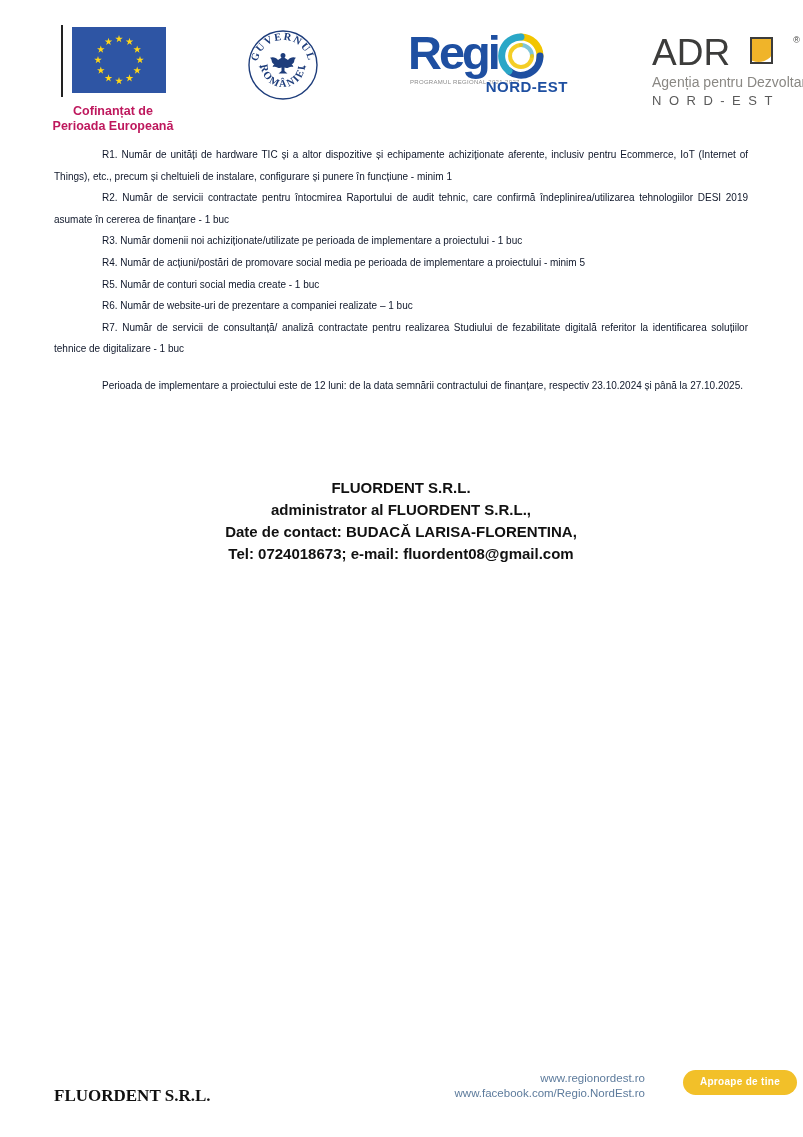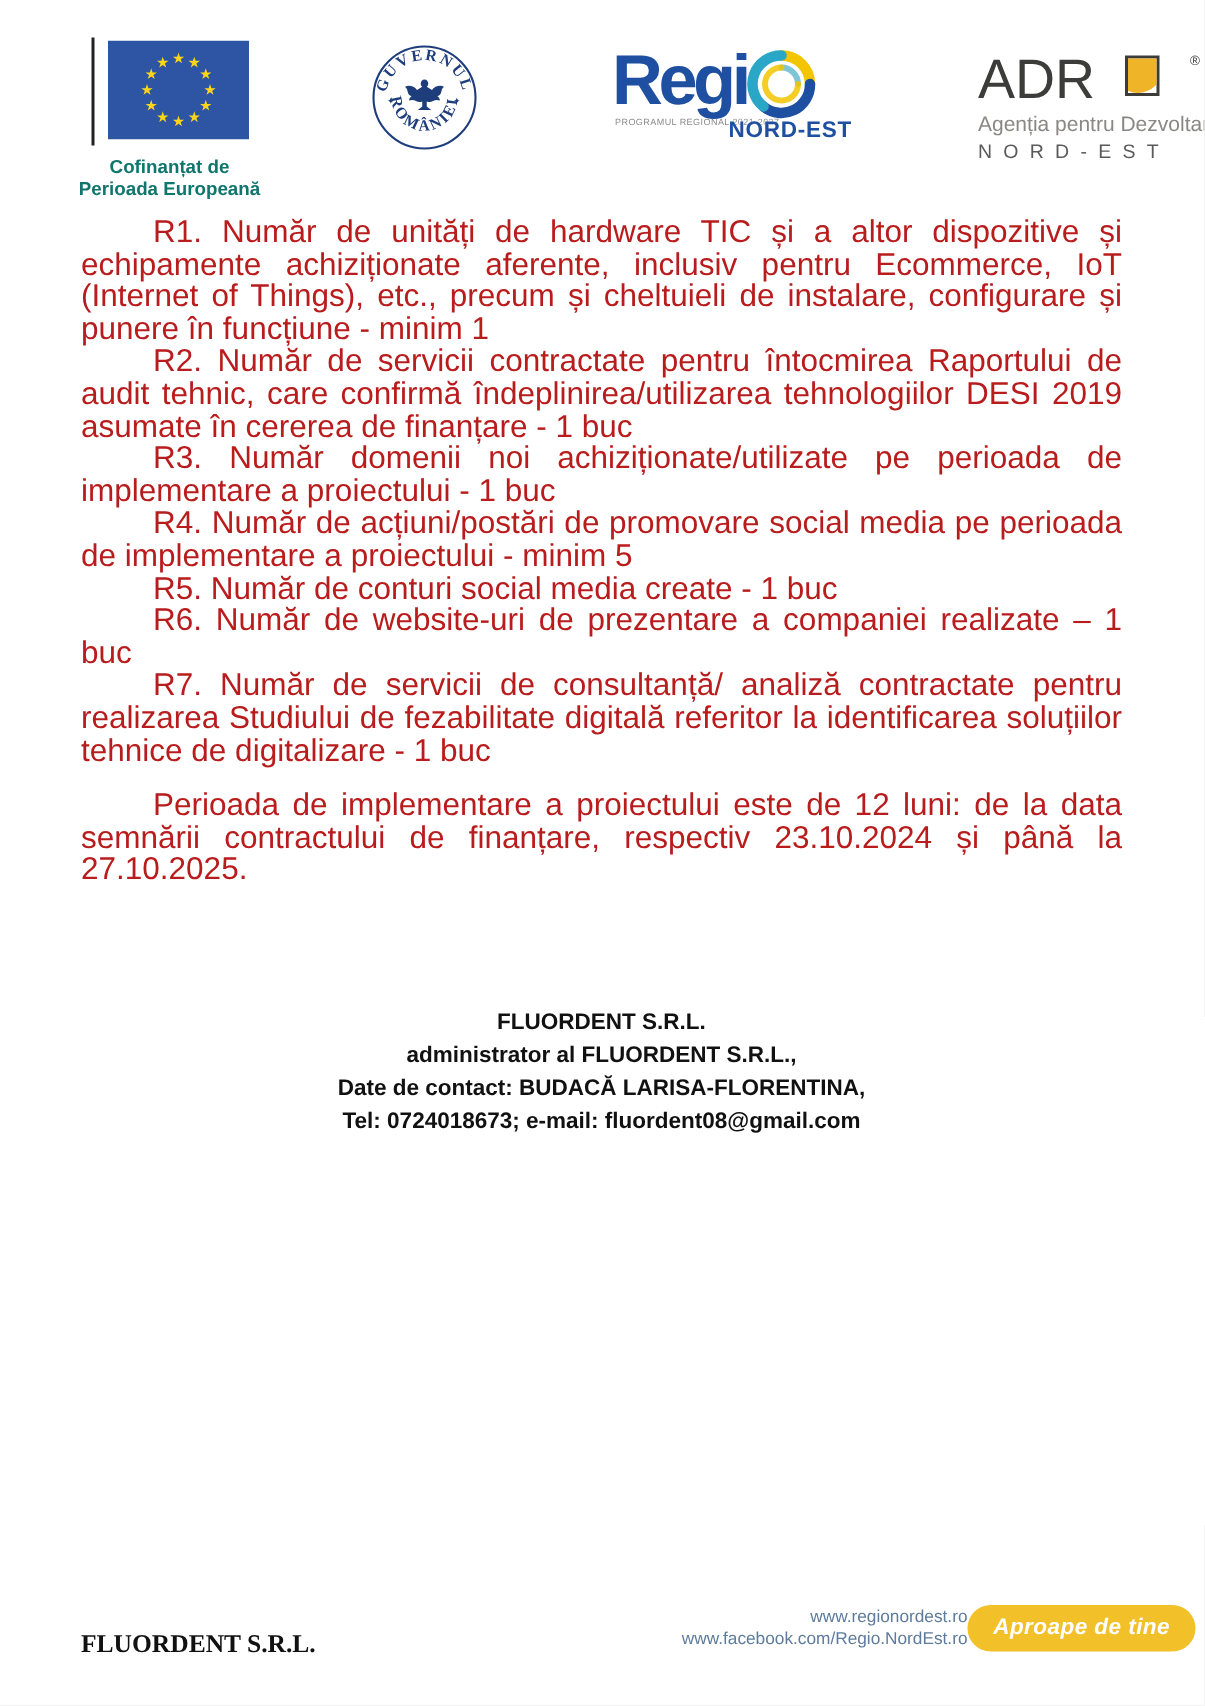--- a/index.html
+++ b/index.html
@@ -5,47 +5,47 @@
   html,body{margin:0;padding:0;background:#e9e9e9;}
   .page{
     position:relative;width:803px;height:1137px;background:#ffffff;
     margin:0 auto;overflow:hidden;
     font-family:"Liberation Sans", sans-serif;color:#111;
   }
   
   .eu-block{position:absolute;left:46px;top:27px;width:134px;text-align:center;}
   .eu-row{display:flex;justify-content:center;}
   .eu-bar{width:2px;height:72px;background:#222;margin-right:9px;margin-top:-2px;}
-  .eu-caption{margin-top:7px;font-size:12.5px;font-weight:700;color:#0f766e;line-height:15px;}
+  .eu-caption{margin-top:7px;font-size:12.5px;font-weight:700;color:#be185d;line-height:15px;}
   .gov-seal{position:absolute;left:247px;top:29px;}
   .regio{position:absolute;left:408px;top:31px;width:162px;height:70px;}
   .regio-row{display:flex;align-items:flex-start;}
   .regio-word{font-size:47px;font-weight:800;color:#1E4FA1;letter-spacing:-3px;line-height:0.95;}
   .regio-ring{margin-left:-1px;margin-top:1px;}
   .regio-program{position:absolute;left:2px;top:48px;font-size:6px;color:#8a8a8a;letter-spacing:0.3px;white-space:nowrap;}
   .regio-region{position:absolute;right:2px;top:47px;font-size:15px;font-weight:800;color:#1E4FA1;letter-spacing:0.5px;text-shadow:0 0 2px #fff;}
   .adr{position:absolute;left:652px;top:36px;width:148px;}
   .adr-row{display:flex;align-items:flex-start;gap:20px;}
   .adr-word{font-size:37px;color:#3C3C3B;line-height:0.9;font-weight:400;}
   .adr-square{position:relative;width:23px;height:23px;border:2.5px solid #3C3C3B;overflow:hidden;margin-top:1px;background:#fff;}
   .adr-sun{position:absolute;top:-10px;left:-10px;width:33px;height:33px;border-radius:50%;background:#F0B429;}
   .adr-reg{font-size:9px;color:#3C3C3B;line-height:1;}
   .adr-sub{font-size:14px;color:#8a8884;margin-top:5px;white-space:nowrap;}
   .adr-region{font-size:13px;color:#5a5a5a;letter-spacing:7.5px;margin-top:3px;white-space:nowrap;}
   
   .doc-body{position:absolute;left:54px;top:144px;width:694px;}
-  .doc-body p{font-size:21px;line-height:21.6px;text-align:justify;text-indent:48px;margin:0;color:#b91c1c;}
+  .doc-body p{font-size:10px;line-height:21.6px;text-align:justify;text-indent:48px;margin:0;color:#0f172a;}
   .period{margin-top:15px !important;}
   .contact{margin-top:80px;text-align:center;font-weight:700;font-size:15px;line-height:22px;color:#111;}
   
   .footer-company{position:absolute;left:54px;top:1086px;font-family:"Liberation Serif", serif;font-weight:700;font-size:17px;color:#111;}
   .footer-links{position:absolute;right:158px;top:1071px;text-align:right;font-size:11.5px;line-height:14.5px;color:#5d7b9c;}
   .footer-links div{cursor:pointer;}
   .tagline{position:absolute;right:6px;top:1070px;background:#F2C029;color:#fff;
-    font-weight:700;font-style:italic;font-size:15px;padding:6px 17px 8px;border-radius:17px;letter-spacing:0.3px;}
+    font-weight:700;font-size:10px;padding:6px 17px 8px;border-radius:17px;letter-spacing:0.3px;}
 </style>
 </head>
 <body>
 
 <div class="page">
 
   <div>
 
     <div class="eu-block">
       <div class="eu-row">

